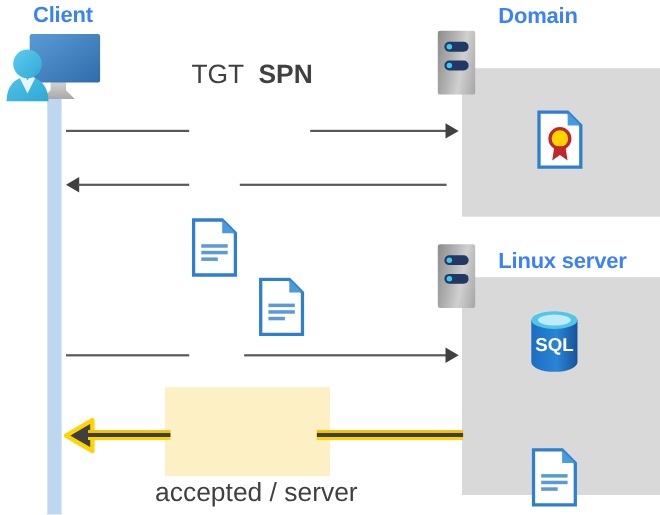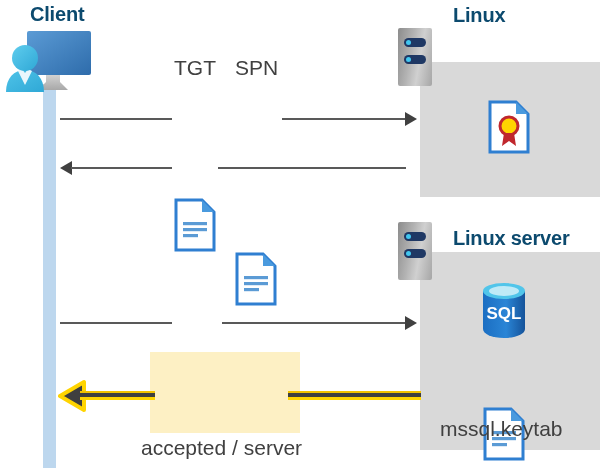--- a/index.html
+++ b/index.html
@@ -17,30 +17,30 @@
     height: 468px;
     background: #ffffff;
     overflow: hidden;
   }
   .abs { position: absolute; }
 
   
   .title-bold {
     font-family: "Liberation Sans", sans-serif;
     font-weight: bold;
-    color: #0c4a6e;
+    color: #3b82f6;
     font-size: 20px;
     line-height: 24px;
     letter-spacing: -0.2px;
   }
   .label-plain {
     font-family: "Liberation Sans", sans-serif;
     font-weight: normal;
     color: #404040;
-    font-size: 21px;
+    font-size: 24px;
     line-height: 22px;
   }
 
   
   .lifeline {
     left: 43px;
     top: 84px;
     width: 13px;
     height: 384px;
     background: #bdd7ee;
@@ -165,21 +165,21 @@
 
   <div class="abs rack" style="left:398px; top:28px;">
     <div class="bar" style="top:10px;">
         <i></i>
       </div>
     <div class="bar" style="top:27px;">
         <i></i>
       </div>
   </div>
 
-  <div class="abs title-bold" style="left:453px; top:3px;">Linux</div>
+  <div class="abs title-bold" style="left:453px; top:3px;">Domain</div>
 
   <div class="abs doc" style="left:488px; top:100px; width:42px; height:54px;">
     <svg viewBox="0 0 42 54">
       <path d="M2 2 h26 l12 12 v38 h-38 z" fill="#ffffff" stroke="#2f7fd1" stroke-width="3"></path>
       <path d="M28 2 l12 12 h-12 z" fill="#4a9ade"></path>
       <circle cx="21" cy="26" r="9" fill="#ffd400" stroke="#c0272d" stroke-width="3"></circle>
       <path d="M16 33 l-2 13 l7 -5 l7 5 l-2 -13 z" fill="#c0272d"></path>
     </svg>
   </div>
 
@@ -215,24 +215,23 @@
   <div class="abs doc" style="left:483px; top:353px; width:42px; height:54px;">
     <svg viewBox="0 0 42 54">
       <path d="M2 2 h26 l12 12 v38 h-38 z" fill="#ffffff" stroke="#2f7fd1" stroke-width="3"></path>
       <path d="M28 2 l12 12 h-12 z" fill="#4a9ade"></path>
       <rect x="9" y="24" width="24" height="3.2" fill="#5b9bd5"></rect>
       <rect x="9" y="30" width="24" height="3.2" fill="#5b9bd5"></rect>
       <rect x="9" y="36" width="15" height="3.2" fill="#5b9bd5"></rect>
     </svg>
   </div>
 
-  <div class="abs label-plain" style="left:440px; top:418px;">mssql.keytab</div>
 
   <div class="abs label-plain" style="left:174px; top:57px;">TGT</div>
-  <div class="abs label-plain" style="left:235px; top:57px;">SPN</div>
+  <div class="abs label-plain" style="left:235px; top:57px;font-weight:bold;">SPN</div>
 
   <div class="abs line-gray" style="left:60px; top:118px; width:112px;"></div>
 
   <div class="abs doc" style="left:174px; top:90px;">
     <svg viewBox="0 0 42 54">
       <path d="M2 2 h26 l12 12 v38 h-38 z" fill="#ffffff" stroke="#2f7fd1" stroke-width="3"></path>
       <path d="M28 2 l12 12 h-12 z" fill="#4a9ade"></path>
       <rect x="9" y="24" width="24" height="3.2" fill="#5b9bd5"></rect>
       <rect x="9" y="30" width="24" height="3.2" fill="#5b9bd5"></rect>
       <rect x="9" y="36" width="15" height="3.2" fill="#5b9bd5"></rect>

